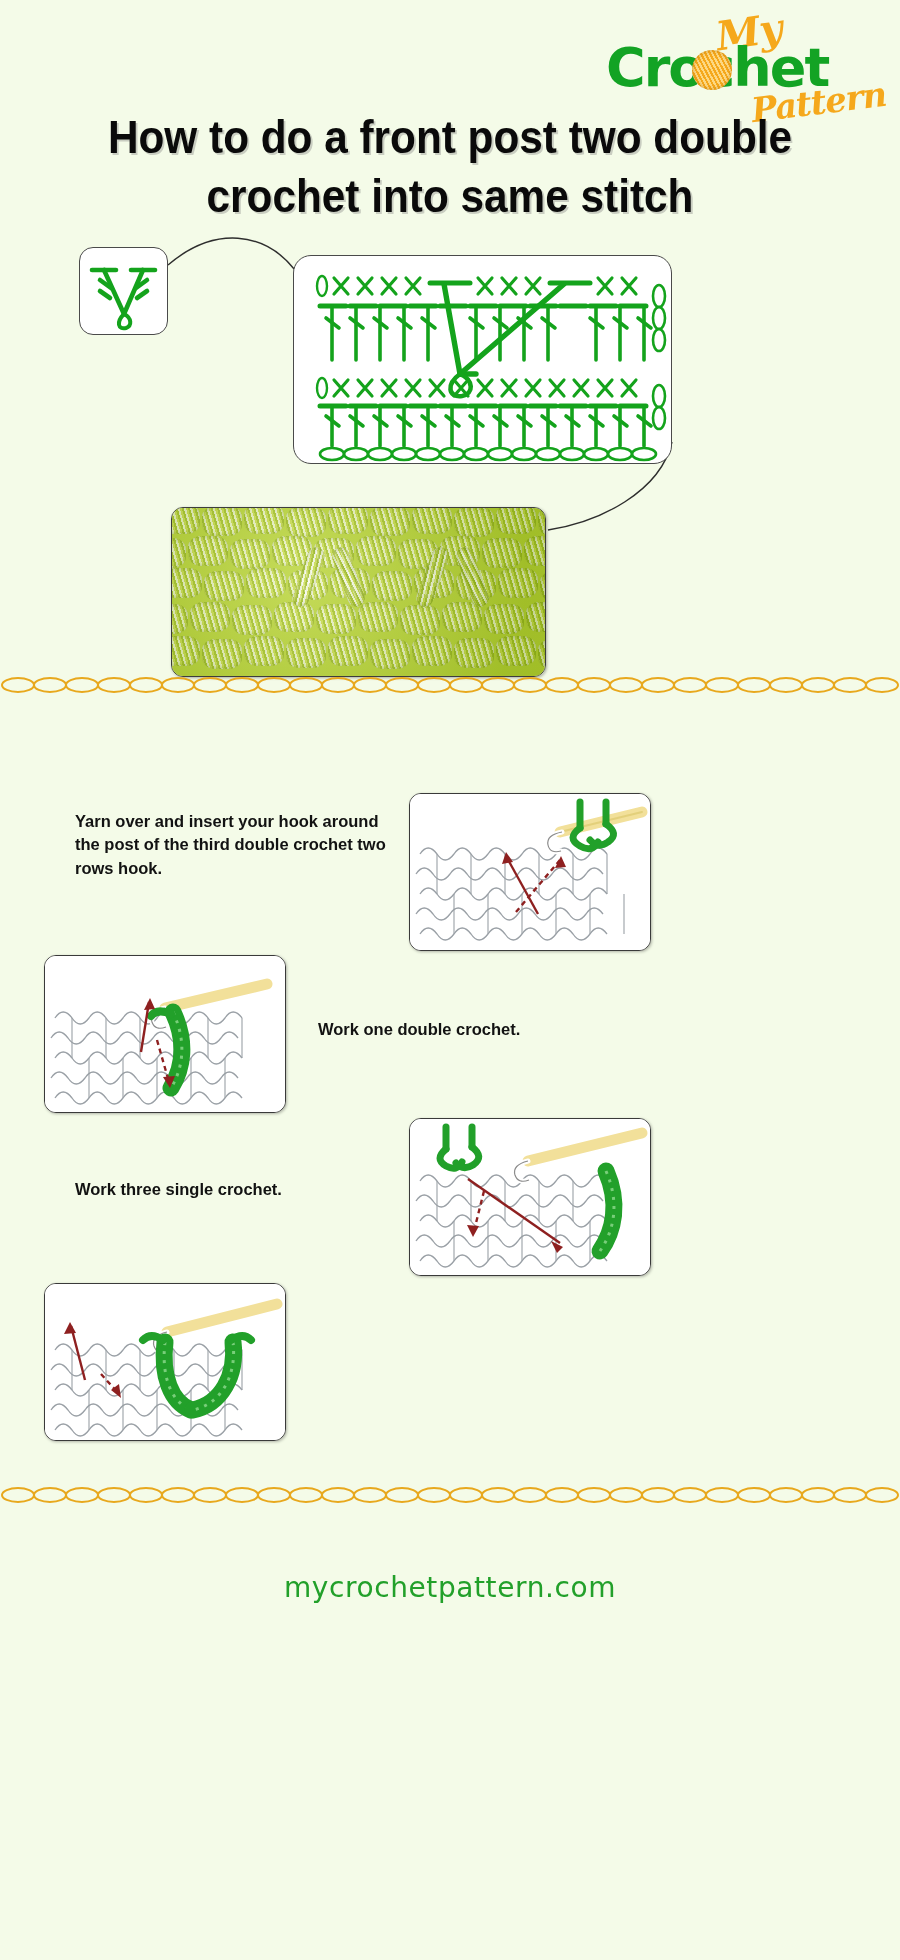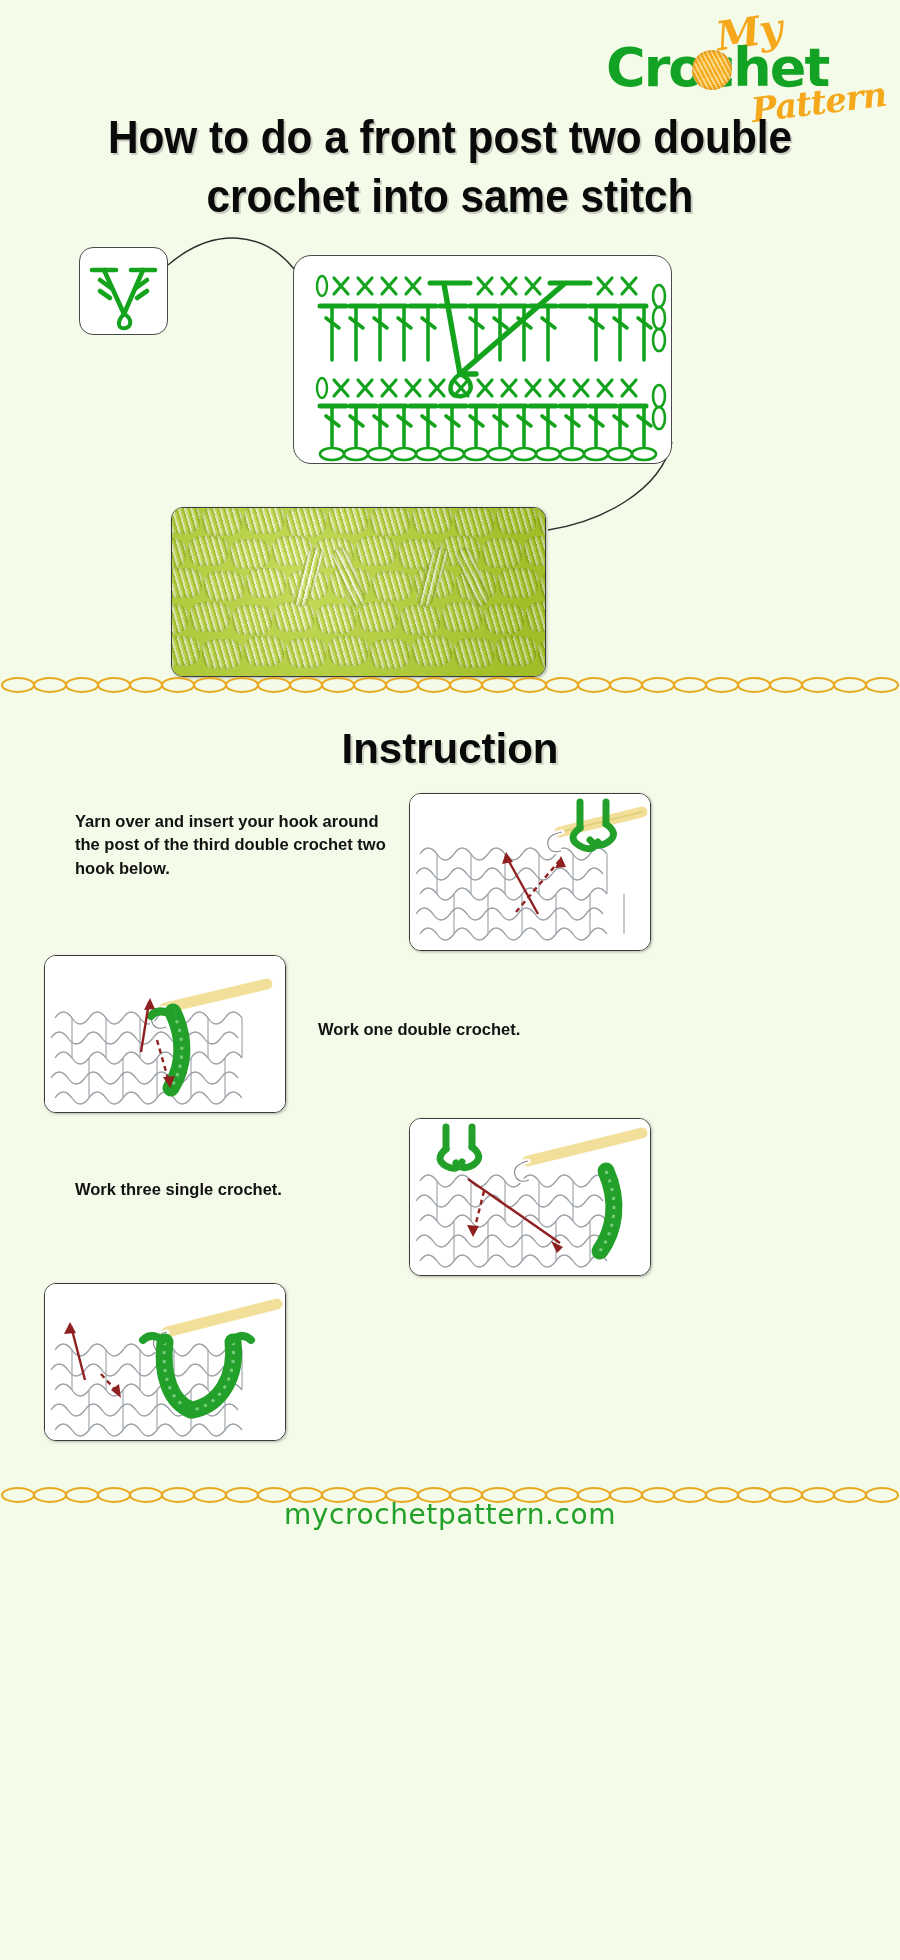--- a/index.html
+++ b/index.html
@@ -400,23 +400,22 @@
         <ellipse cx="722" cy="13" rx="16" ry="7"></ellipse>
           <ellipse cx="754" cy="13" rx="16" ry="7"></ellipse>
         <ellipse cx="786" cy="13" rx="16" ry="7"></ellipse>
           <ellipse cx="818" cy="13" rx="16" ry="7"></ellipse>
         <ellipse cx="850" cy="13" rx="16" ry="7"></ellipse>
           <ellipse cx="882" cy="13" rx="16" ry="7"></ellipse>
       </g>
     </svg>
   </div>
 
-  <div class="instr-head" style="top:725px">Instruction</div>
-
-  <div class="step-text" style="left:75px; top:810px; width:330px;">Yarn over and insert your hook around the post of the third double crochet two hook below.</div>
+
+  <div class="step-text" style="left:75px; top:810px; width:330px;">Yarn over and insert your hook around the post of the third double crochet two rows hook.</div>
   <div class="step-img" style="left:409px; top:793px; width:242px; height:158px;">
     <svg width="240" height="156" viewBox="0 0 240 156">
       <rect width="240" height="156" fill="#fff"></rect>
       <g stroke="#9aa0a6" stroke-width="1.3" fill="none">
         <g>
           <path d="M10 60 q8 -12 17 0 q8 12 17 0 q8 -12 17 0 q8 12 17 0 q8 -12 17 0 q8 12 17 0 q8 -12 17 0 q8 12 17 0 q8 -12 17 0 q8 12 17 0 q8 -12 17 0"></path>
           <path d="M6 80 q8 -12 17 0 q8 12 17 0 q8 -12 17 0 q8 12 17 0 q8 -12 17 0 q8 12 17 0 q8 -12 17 0 q8 12 17 0 q8 -12 17 0 q8 12 17 0 q8 -12 17 0"></path>
           <path d="M10 100 q8 -12 17 0 q8 12 17 0 q8 -12 17 0 q8 12 17 0 q8 -12 17 0 q8 12 17 0 q8 -12 17 0 q8 12 17 0 q8 -12 17 0 q8 12 17 0 q8 -12 17 0"></path>
           <path d="M6 120 q8 -12 17 0 q8 12 17 0 q8 -12 17 0 q8 12 17 0 q8 -12 17 0 q8 12 17 0 q8 -12 17 0 q8 12 17 0 q8 -12 17 0 q8 12 17 0 q8 -12 17 0"></path>
           <path d="M10 140 q8 -12 17 0 q8 12 17 0 q8 -12 17 0 q8 12 17 0 q8 -12 17 0 q8 12 17 0 q8 -12 17 0 q8 12 17 0 q8 -12 17 0 q8 12 17 0 q8 -12 17 0"></path>
@@ -642,15 +641,15 @@
         <ellipse cx="722" cy="13" rx="16" ry="7"></ellipse>
           <ellipse cx="754" cy="13" rx="16" ry="7"></ellipse>
         <ellipse cx="786" cy="13" rx="16" ry="7"></ellipse>
           <ellipse cx="818" cy="13" rx="16" ry="7"></ellipse>
         <ellipse cx="850" cy="13" rx="16" ry="7"></ellipse>
           <ellipse cx="882" cy="13" rx="16" ry="7"></ellipse>
       </g>
     </svg>
   </div>
 
-  <div class="footer-url" style="top:1498px">mycrochetpattern.com</div>
+  <div class="footer-url" style="top:1571px">mycrochetpattern.com</div>
 
 </div>
 
 </body></html>

